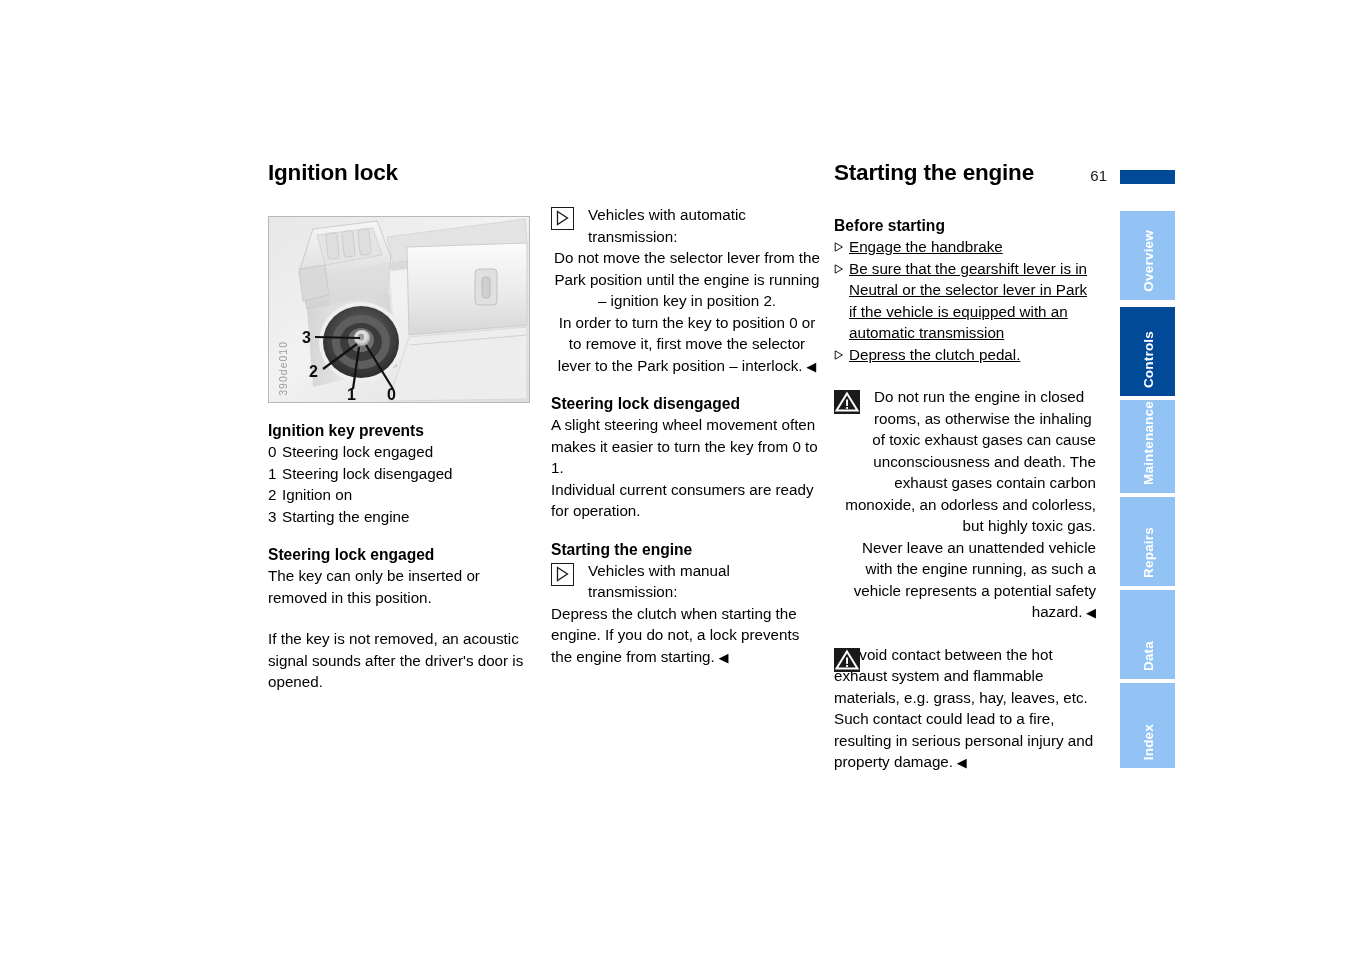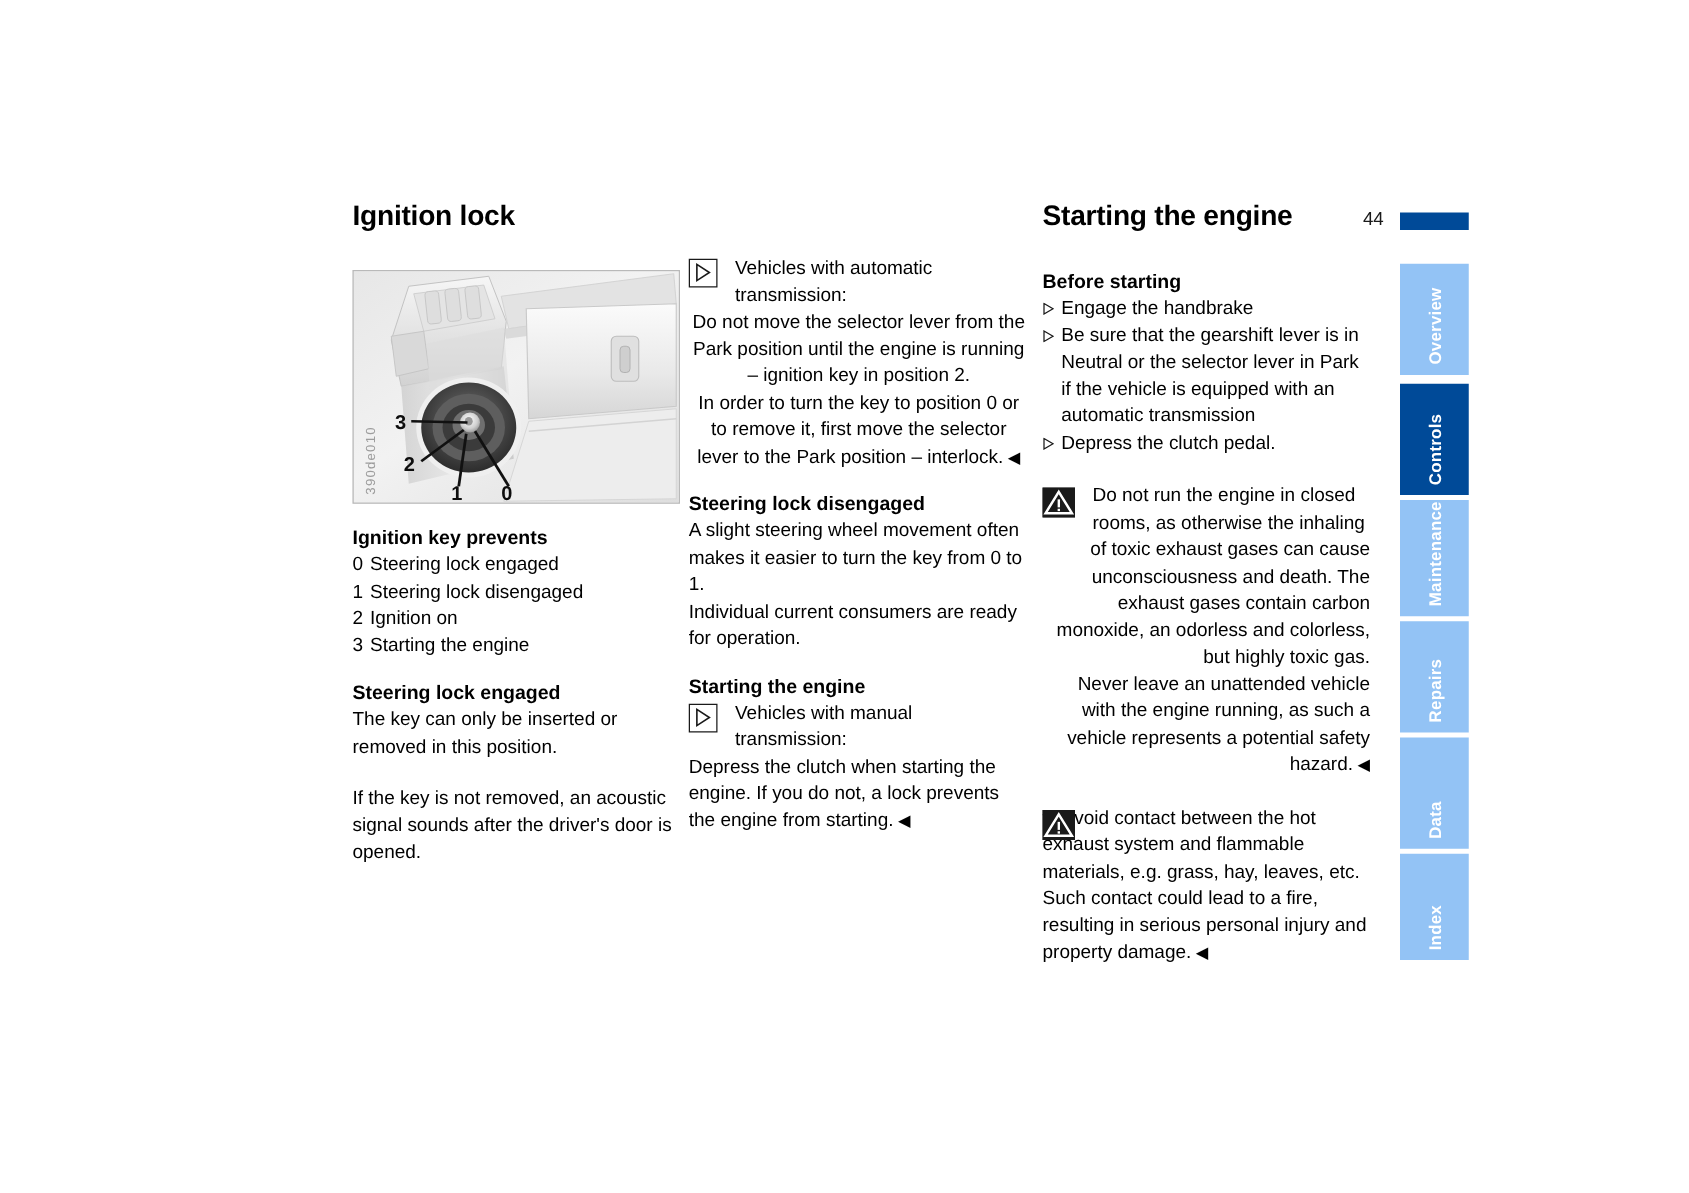--- a/index.html
+++ b/index.html
@@ -21,21 +21,21 @@
     width: 1351px;
     height: 954px;
   }
 
   
   .col {
     position: absolute;
     font-size: 15.2px;
     line-height: 21.5px;
   }
-  .col-left   { left: 268px;  top: 160px; width: 268px; margin-left: 14px; }
+  .col-left   { left: 268px;  top: 160px; width: 268px; }
   .col-mid    { left: 551px;  top: 160px; width: 272px; }
   .col-right  { left: 834px;  top: 160px; width: 262px; }
 
   
   h1.page-title {
     font-size: 22.5px;
     font-weight: bold;
     margin: 0 0 0 0;
     letter-spacing: -0.2px;
     line-height: 26px;
@@ -99,21 +99,21 @@
   .note-icon-box svg { display: block; }
   .note-lead {
     margin: 0 0 0 0;
     padding-left: 37px;
   }
   .note-body { margin: 0; }
   .endmark { font-size: 13px; line-height: 0; }
 
   
   .bullets { margin: 0; }
-  .bullet-row { display: flex; align-items: flex-start; }
+  .bullet-row { display: flex; align-items: flex-start; text-decoration: underline; }
   .bullet-row .bul {
     flex: 0 0 15px;
     width: 15px;
     padding-top: 6px;
   }
   .bullet-row .btxt { flex: 1; }
   .tri-bullet { display: block; }
 
   
   .warn-block { position: relative; }
@@ -398,21 +398,21 @@
           <rect x="0" y="0" width="26" height="24" fill="#1a1a1a"></rect>
           <polygon points="13,3.5 23.5,20.5 2.5,20.5" fill="none" stroke="#ffffff" stroke-width="2"></polygon>
           <rect x="12.1" y="9.5" width="1.9" height="6.4" fill="#ffffff"></rect>
           <rect x="12.1" y="17" width="1.9" height="1.9" fill="#ffffff"></rect>
         </svg>
       </span>
       <p class="warn-body">to avoid contact between the hot exhaust system and flammable materials, e.g. grass, hay, leaves, etc. Such contact could lead to a fire, resulting in serious personal injury and property damage.<span class="endmark"> ◀</span></p>
     </div>
   </div>
 
-  <div class="page-num">44</div>
+  <div class="page-num">61</div>
   <div class="pagebar"></div>
 
   <div class="sidebar">
     <div class="tab" style="top:51px;height:89px;">
       <span class="tab-label">Overview</span>
     </div>
     <div class="tab active" style="top:147px;height:89px;">
       <span class="tab-label">Controls</span>
     </div>
     <div class="tab" style="top:240px;height:93px;">

